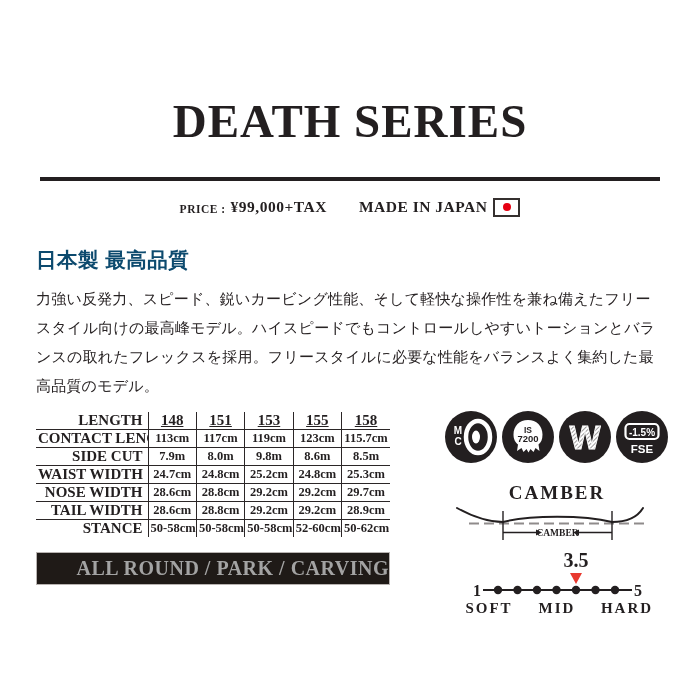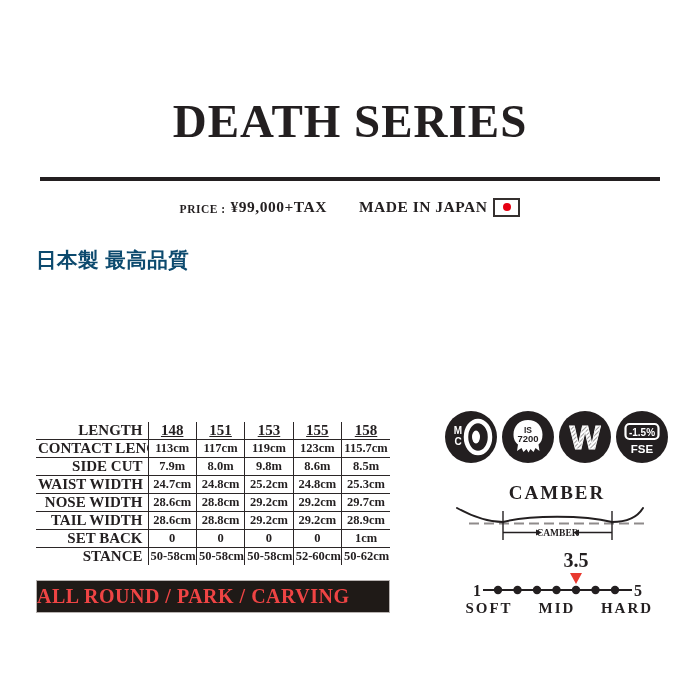--- a/index.html
+++ b/index.html
@@ -21,34 +21,34 @@
           border-radius:50%;background:#e60012;}
 
   
   .jp{font-family:"Liberation Sans","DejaVu Sans",sans-serif;}
   .jp-heading{position:absolute;top:246px;left:36px;font-size:20.5px;font-weight:bold;
               letter-spacing:.5px;color:#0c4a6e;}
   .jp-body{position:absolute;top:284px;left:36px;width:630px;font-size:15px;line-height:29px;
            font-weight:500;color:#282324;letter-spacing:.2px;}
 
   
-  .left-col{position:absolute;left:36px;top:412px;width:354px;margin-top:10px;}
+  .left-col{position:absolute;left:36px;top:412px;width:354px;}
   table.spec{border-collapse:collapse;table-layout:fixed;width:354px;}
   table.spec col.lbl{width:112px;}
   table.spec col.val{width:48.4px;}
   table.spec th,table.spec td{font-weight:bold;height:17px;padding:0 2px;line-height:1;
                               white-space:nowrap;overflow:hidden;}
   table.spec th{font-size:15px;text-align:right;padding-right:5px;}
   table.spec td{font-size:12.5px;text-align:center;}
   table.spec tr.hdr td{font-size:15px;text-decoration:underline;}
   table.spec tr + tr th, table.spec tr + tr td{border-top:1.4px solid #2b2627;}
   table.spec th + td, table.spec td + td{border-left:1.4px solid #2b2627;}
 
   .badge{margin-top:15px;width:352px;height:31px;background:#1f1a17;border:1px solid #b8b3b1;
-         color:#ef4444;font-size:20px;font-weight:bold;text-align:left;line-height:31px;
+         color:#a3a3a3;font-size:20px;font-weight:bold;text-align:right;line-height:31px;
          letter-spacing:.5px;}
 
   
   .right-col{position:absolute;left:445px;top:411px;width:224px;}
   .icon-row{display:flex;gap:5px;}
   .camber-title{margin-top:20px;text-align:center;font-size:19px;font-weight:bold;
                 letter-spacing:2px;line-height:1;}
   svg text{font-family:"Liberation Sans","DejaVu Sans",sans-serif;}
   svg text.srf{font-family:"Liberation Serif","DejaVu Serif",serif;}
 </style>
@@ -62,20 +62,21 @@
   <div class="price-row">
     <span class="price-label">PRICE :</span>
     <span class="price-value">¥99,000+TAX</span>
     <span class="made-in">MADE IN JAPAN</span>
     <span class="flag">
         <i></i>
       </span>
   </div>
 
   <div class="jp jp-heading">日本製 最高品質</div>
+  <div class="jp jp-body">力強い反発力、スピード、鋭いカービング性能、そして軽快な操作性を兼ね備えたフリースタイル向けの最高峰モデル。ハイスピードでもコントロールしやすいトーションとバランスの取れたフレックスを採用。フリースタイルに必要な性能をバランスよく集約した最高品質のモデル。</div>
 
   <div class="left-col">
     <table class="spec">
       <colgroup>
           <col class="lbl">
           <col class="val">
           <col class="val">
           <col class="val">
           <col class="val">
           <col class="val">
@@ -121,28 +122,20 @@
         <td>29.2cm</td>
         <td>29.7cm</td>
       </tr>
       <tr>
         <th>TAIL WIDTH</th>
         <td>28.6cm</td>
         <td>28.8cm</td>
         <td>29.2cm</td>
         <td>29.2cm</td>
         <td>28.9cm</td>
-      </tr>
-      <tr>
-        <th>SET BACK</th>
-        <td>0</td>
-        <td>0</td>
-        <td>0</td>
-        <td>0</td>
-        <td>1cm</td>
       </tr>
       <tr>
         <th>STANCE</th>
         <td>50-58cm</td>
         <td>50-58cm</td>
         <td>50-58cm</td>
         <td>52-60cm</td>
         <td>50-62cm</td>
       </tr>
     </tbody>

